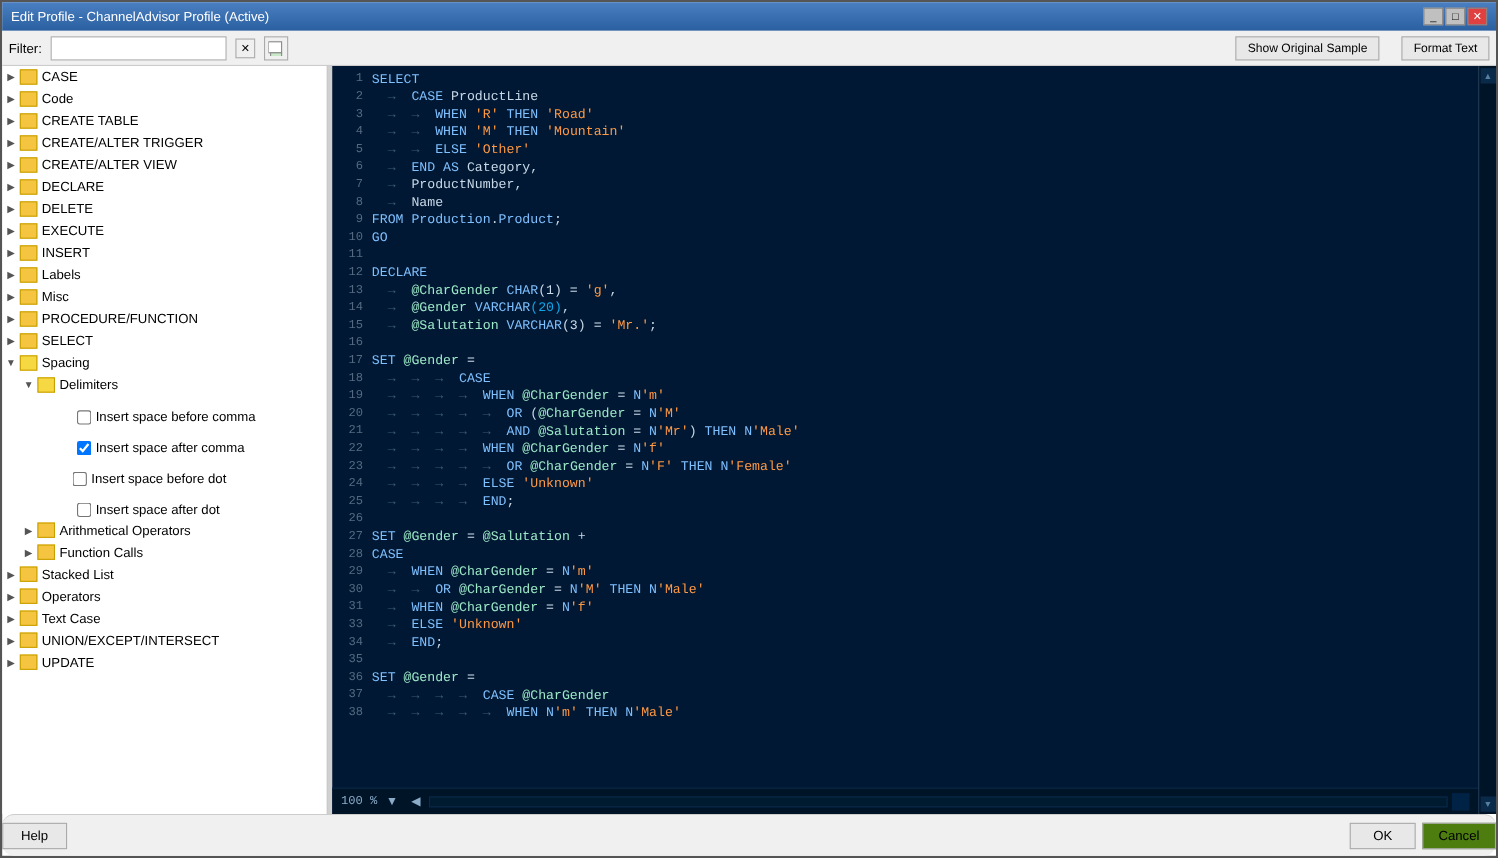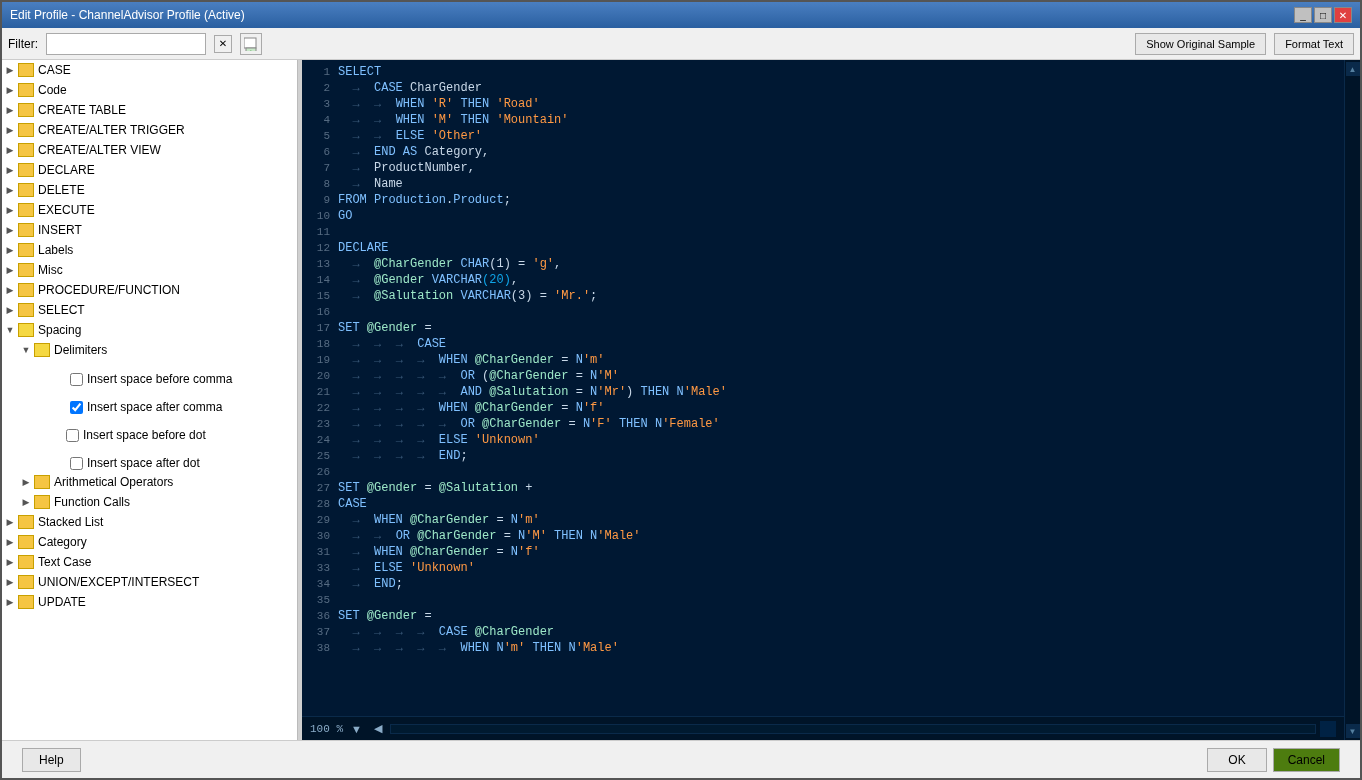--- a/index.html
+++ b/index.html
@@ -39,21 +39,21 @@
       width: 160px; height: 22px; border: 1px solid #aaa; padding: 1px 4px; font-size: 12px;
     }
     .clear-btn {
       width: 18px; height: 18px; border: 1px solid #aaa; background: #f0f0f0;
       display: flex; align-items: center; justify-content: center; cursor: pointer; font-size: 10px;
     }
     .add-btn {
       width: 22px; height: 22px; border: 1px solid #aaa; background: #f0f0f0;
       display: flex; align-items: center; justify-content: center; cursor: pointer;
     }
-    .toolbar-right { margin-left: auto; display: flex; gap: 8px; padding-left: 28px; }
+    .toolbar-right { margin-left: auto; display: flex; gap: 20px; padding-left: 28px; }
     .toolbar-btn {
       padding: 2px 10px; height: 22px; border: 1px solid #aaa; background: #e8e8e8;
       cursor: pointer; font-size: 11px;
     }
 
     .main-content { display: flex; flex: 1; overflow: hidden; }
 
     
     .left-panel {
       width: 296px;
@@ -159,21 +159,22 @@
       padding: 0 4px;
     }
 
     
     .bottom-bar {
       height: 38px;
       background: #f0f0f0;
       border-top: 1px solid #ccc;
       display: flex;
       align-items: center;
-      padding: 0 20px;
+      padding: 0 0;
+      border-radius: 11px;
     }
     .help-btn {
       padding: 4px 16px; border: 1px solid #aaa; background: #e8e8e8;
       cursor: pointer; font-size: 12px;
     }
     .bottom-right { margin-left: auto; display: flex; gap: 6px; }
     .ok-btn {
       padding: 4px 20px; border: 1px solid #aaa; background: #e8e8e8;
       cursor: pointer; font-size: 12px;
     }
@@ -350,21 +351,21 @@
 
       <div class="tree-item">
         <div class="tree-toggle">▶</div>
         <div class="folder-icon"></div>
         <span class="tree-label">Stacked List</span>
       </div>
 
       <div class="tree-item">
         <div class="tree-toggle">▶</div>
         <div class="folder-icon"></div>
-        <span class="tree-label">Category</span>
+        <span class="tree-label">Operators</span>
       </div>
 
       <div class="tree-item">
         <div class="tree-toggle">▶</div>
         <div class="folder-icon"></div>
         <span class="tree-label">Text Case</span>
       </div>
 
       <div class="tree-item">
         <div class="tree-toggle">▶</div>
@@ -384,21 +385,21 @@
 
     <div class="right-panel">
       <div class="code-area">
 
         <div class="code-line">
           <span class="line-num">1</span>
           <span class="line-content"><span class="kw">SELECT</span></span>
         </div>
         <div class="code-line">
           <span class="line-num">2</span>
-          <span class="line-content">  <span class="dot-arr">→</span>  <span class="kw">CASE</span> <span style="color:#c8d8e8;">CharGender</span></span>
+          <span class="line-content">  <span class="dot-arr">→</span>  <span class="kw">CASE</span> <span style="color:#c8d8e8;">ProductLine</span></span>
         </div>
         <div class="code-line">
           <span class="line-num">3</span>
           <span class="line-content">  <span class="dot-arr">→</span>  <span class="dot-arr">→</span>  <span class="kw">WHEN</span> <span class="str">'R'</span> <span class="kw">THEN</span> <span class="str">'Road'</span></span>
         </div>
         <div class="code-line">
           <span class="line-num">4</span>
           <span class="line-content">  <span class="dot-arr">→</span>  <span class="dot-arr">→</span>  <span class="kw">WHEN</span> <span class="str">'M'</span> <span class="kw">THEN</span> <span class="str">'Mountain'</span></span>
         </div>
         <div class="code-line">

